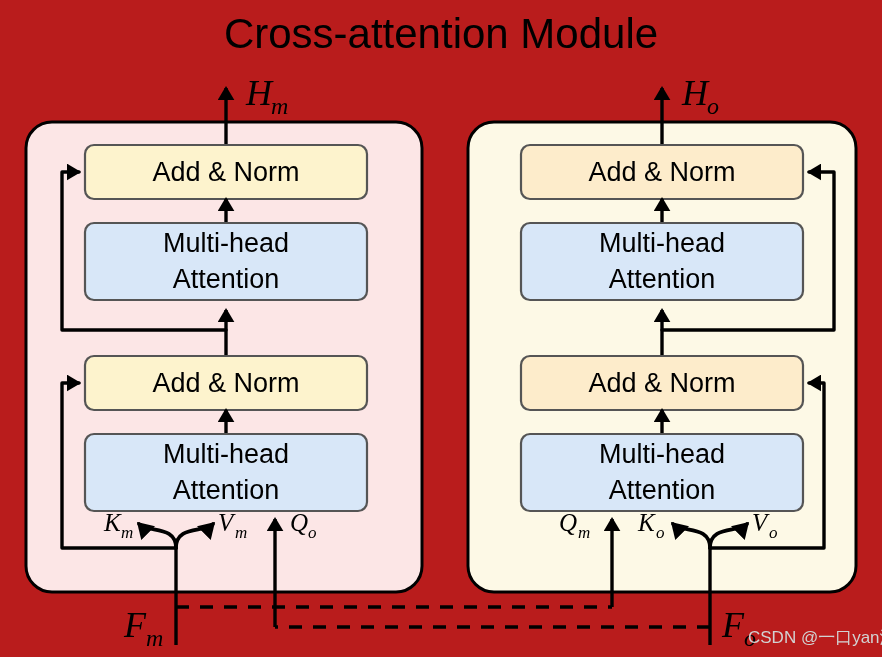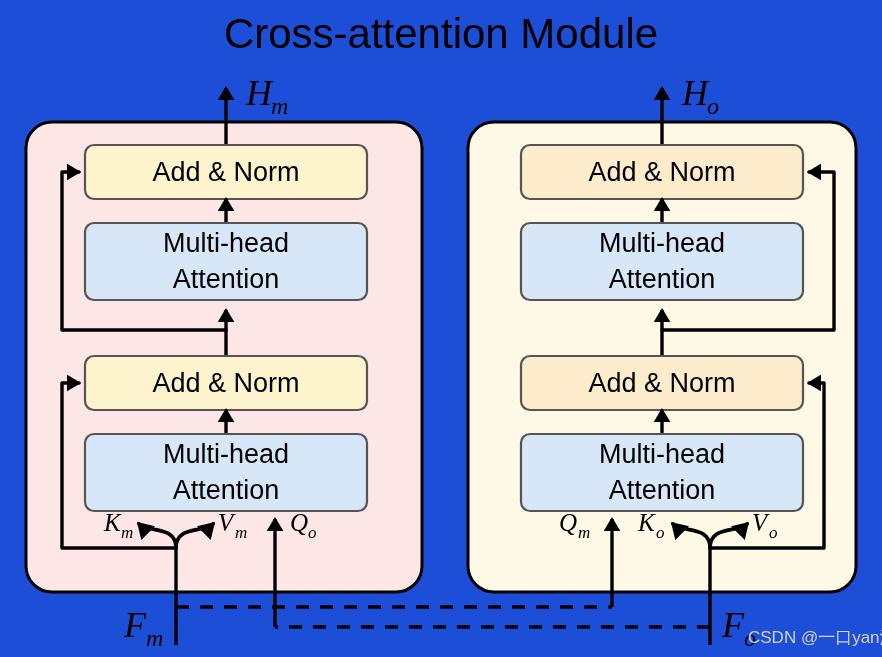--- a/index.html
+++ b/index.html
@@ -10,21 +10,21 @@
   body {
     width: 882px;
     height: 657px;
     font-family: "Liberation Sans", sans-serif;
     overflow: hidden;
   }
   #diagram-root {
     position: relative;
     width: 882px;
     height: 657px;
-    background: #1d4ed8;
+    background: #b91c1c;
   }
   svg.diagram {
     display: block;
     width: 882px;
     height: 657px;
   }
   .panel-shape {
     stroke: #000000;
     stroke-width: 3;
   }

